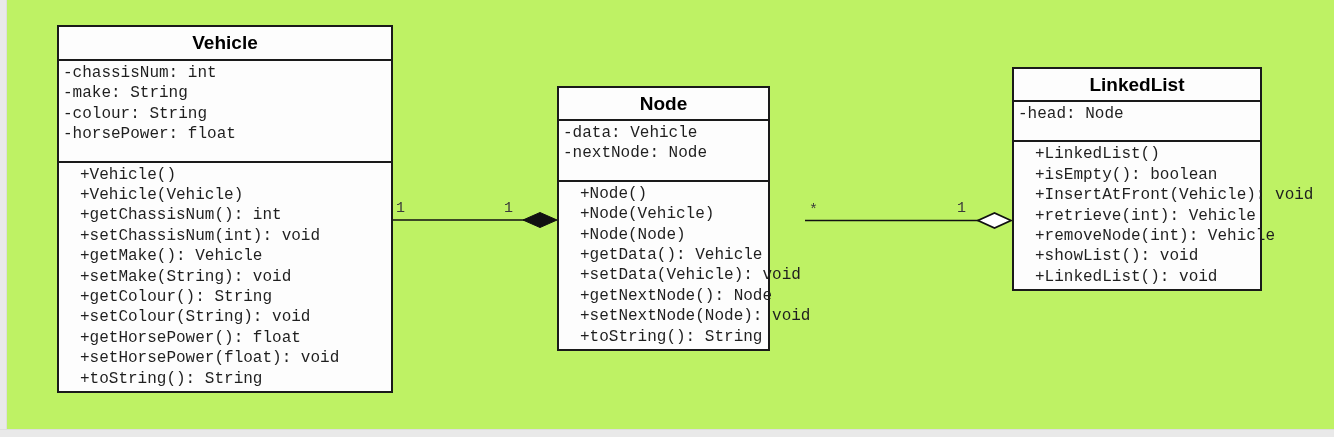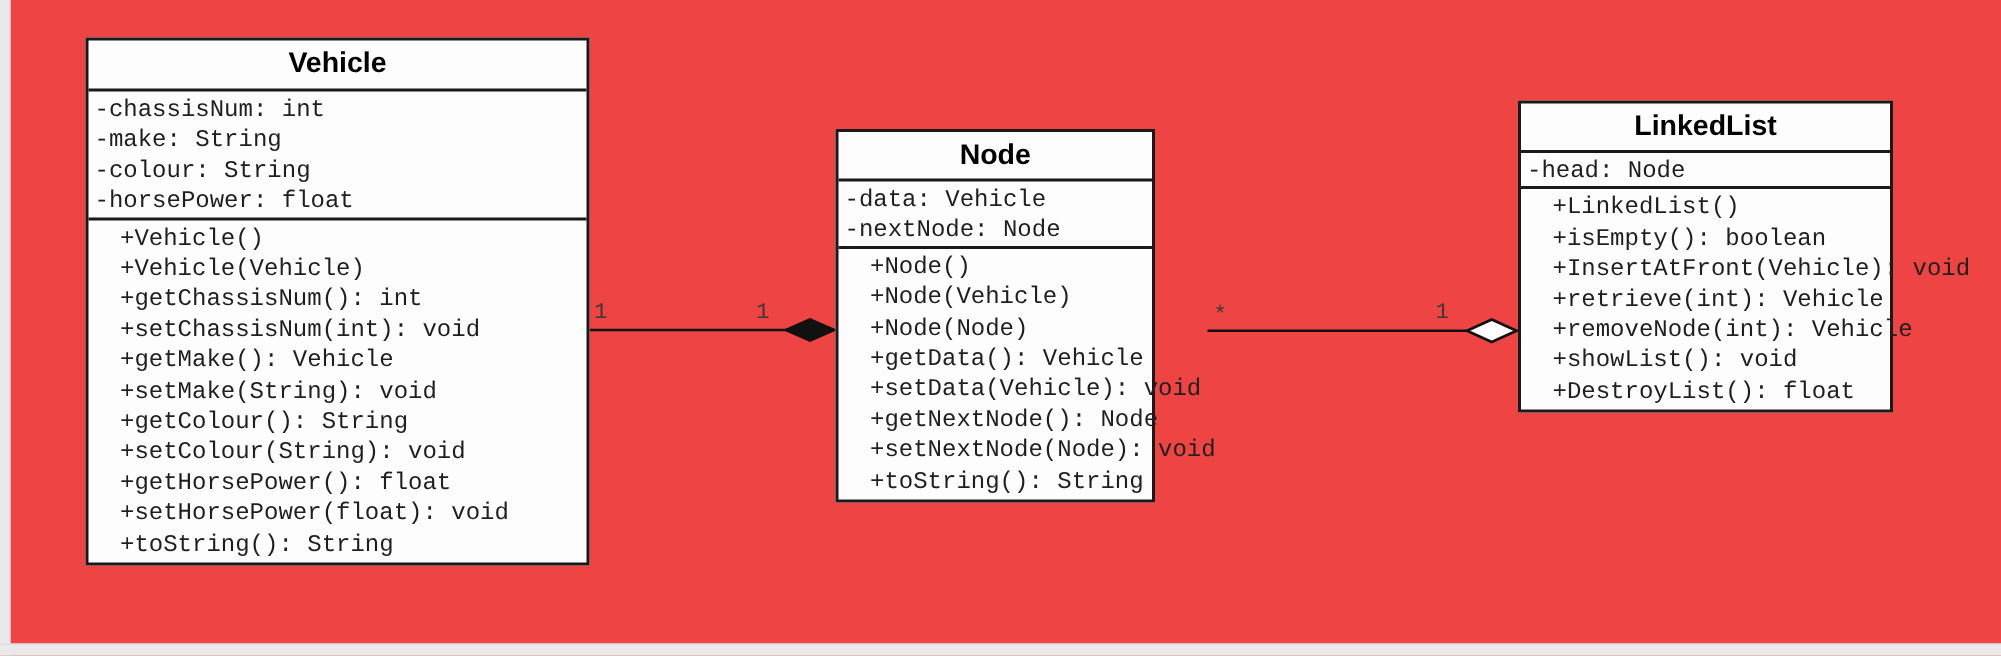--- a/index.html
+++ b/index.html
@@ -3,21 +3,21 @@
 <meta charset="utf-8">
 <style>
   html,body{margin:0;padding:0;}
   body{
     width:1334px;height:437px;
     background:#fcfcfc;
     font-family:"Liberation Sans",sans-serif;
     overflow:hidden;
   }
   .page{
-    position:relative;width:1334px;height:437px;background:#ef4444;
+    position:relative;width:1334px;height:437px;background:#bef264;
   }
   .edge-left{
     position:absolute;left:0;top:0;width:6px;height:437px;
     background:#e9e9e9;border-right:1px solid #dedede;
   }
   .edge-bottom{
     position:absolute;left:0;top:429px;width:1334px;height:8px;
     background:#e9e9e9;border-top:1px solid #dedede;
   }
   .connectors{
@@ -35,21 +35,21 @@
     text-align:center;
     font-weight:bold;
     font-size:19px;
     color:#000;
     border-bottom:2px solid #1a1a1a;
     font-family:"Liberation Sans",sans-serif;
   }
   .uml-class.tall .uml-title{height:32px;line-height:32px;}
   .uml-attrs{
     border-bottom:2px solid #1a1a1a;
-    padding:2px 0 0 4px;
+    padding:2px 0 16px 4px;
   }
   .uml-methods{
     padding:2px 0 2px 4px;
     margin-left:17px;
   }
   .member-line{
     font-family:"Liberation Mono","DejaVu Sans Mono",monospace;
     font-size:16px;
     line-height:20.4px;
     color:#1f1f1f;
@@ -126,21 +126,21 @@
     <div class="uml-attrs">
         <div class="member-line">-head: Node</div>
       </div>
     <div class="uml-methods">
         <div class="member-line">+LinkedList()</div>
         <div class="member-line">+isEmpty(): boolean</div>
         <div class="member-line">+InsertAtFront(Vehicle): void</div>
         <div class="member-line">+retrieve(int): Vehicle</div>
         <div class="member-line">+removeNode(int): Vehicle</div>
         <div class="member-line">+showList(): void</div>
-        <div class="member-line">+DestroyList(): float</div>
+        <div class="member-line">+LinkedList(): void</div>
       </div>
   </div>
 
   <div class="mult-label" style="left:396px;top:201px;">1</div>
   <div class="mult-label" style="left:504px;top:201px;">1</div>
   <div class="mult-label" style="left:809px;top:203px;">*</div>
   <div class="mult-label" style="left:957px;top:201px;">1</div>
 
 </div>
 

